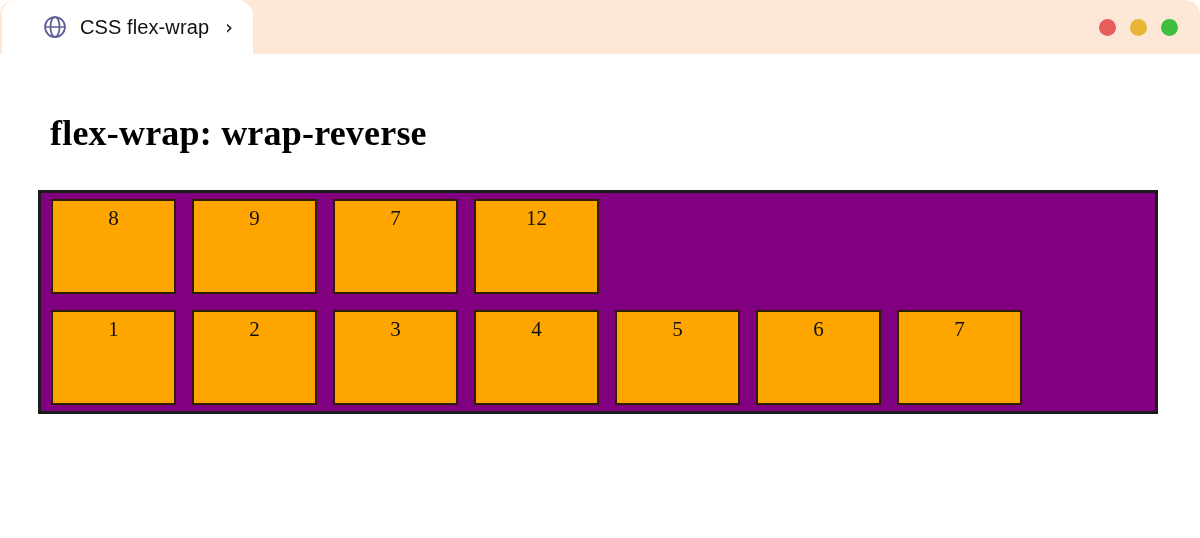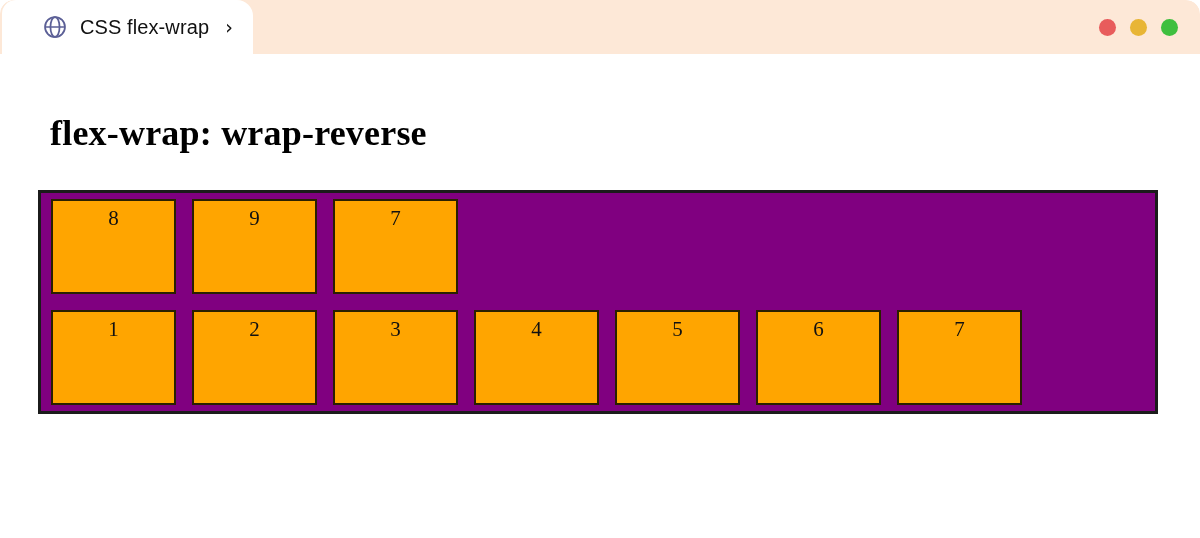--- a/index.html
+++ b/index.html
@@ -168,17 +168,18 @@
       <div class="flex-item">1</div>
       <div class="flex-item">2</div>
       <div class="flex-item">3</div>
       <div class="flex-item">4</div>
       <div class="flex-item">5</div>
       <div class="flex-item">6</div>
       <div class="flex-item">7</div>
       <div class="flex-item">8</div>
       <div class="flex-item">9</div>
       <div class="flex-item">7</div>
+      <div class="flex-item">12</div>
     </div>
 
   </div>
 
 </div>
 
 </body></html>

